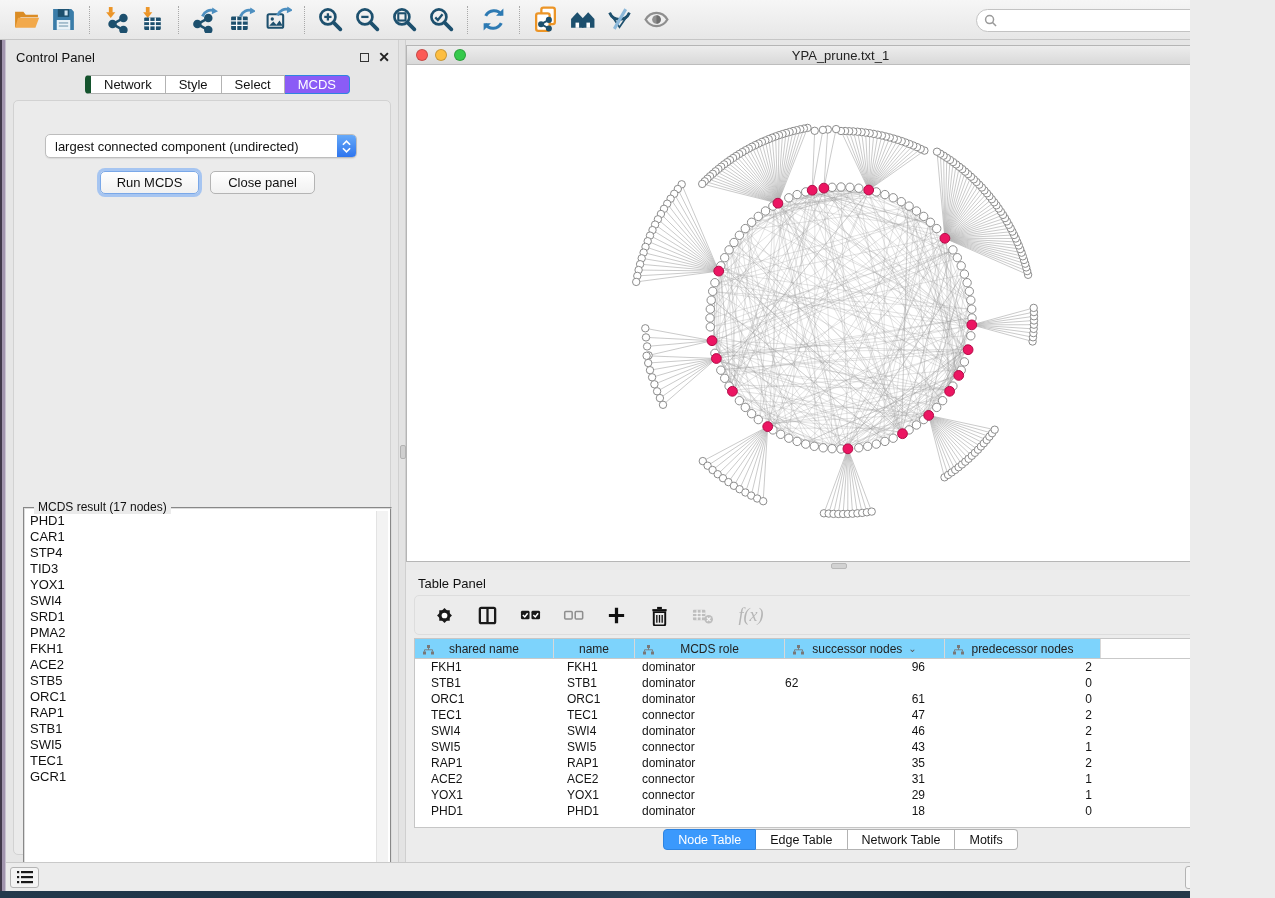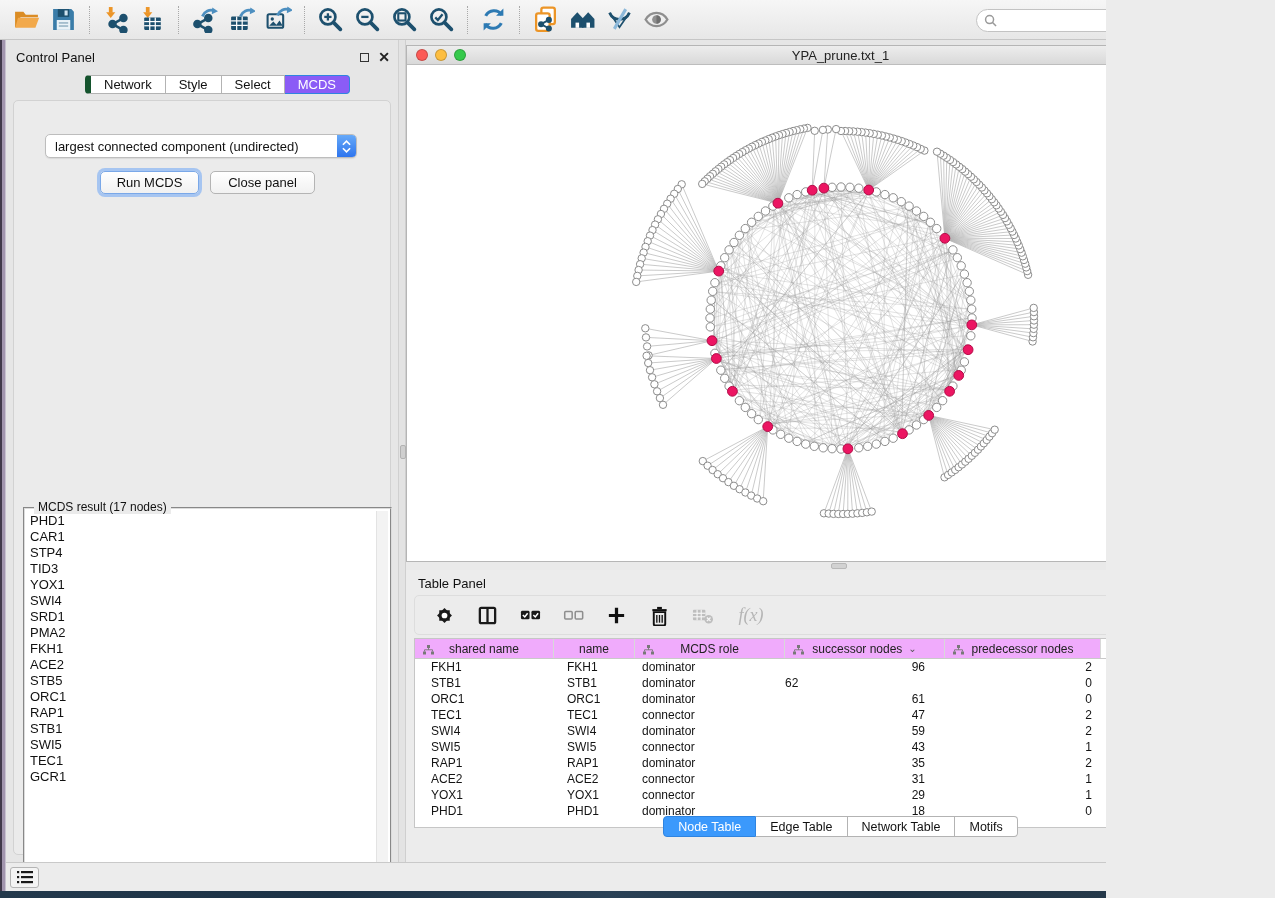--- a/index.html
+++ b/index.html
@@ -1,18 +1,18 @@
 <!DOCTYPE html>
 <html><head>
 <meta charset="utf-8">
 <style>
   * { margin:0; padding:0; box-sizing:border-box; }
   html,body { width:1275px; height:898px; }
   body { font-family:"Liberation Sans", sans-serif; background:#ececec; overflow:hidden; }
-  .screen { position:relative; width:1106px; height:898px; background:#e8e8e8; overflow:hidden; }
+  .screen { position:relative; width:1190px; height:898px; background:#e8e8e8; overflow:hidden; }
 
   
   .desktop-bottom { position:absolute; left:0; bottom:0; width:100%; height:7px;
     background:linear-gradient(90deg,#23394c,#1c3246 30%,#2a4156 55%,#1e3345 80%,#25394a); z-index:60; }
   .desktop-left { position:absolute; left:0; top:40px; width:6px; height:852px;
     background:linear-gradient(90deg,#41394a 0 2px,#a295ae 2px 5px,#c9c2d1 5px 6px); z-index:55; }
 
   
   .toolbar { position:absolute; left:0; top:0; width:1275px; height:40px;
     background:linear-gradient(#f6f6f6,#e7e7e7); border-bottom:1px solid #c6c6c6;
@@ -89,32 +89,32 @@
   
   .table-panel { position:absolute; left:0; top:530px; width:869px; height:292px; background:#ececec; }
   .tp-titlerow { position:absolute; left:12px; right:10px; top:5px; height:16px; display:flex; align-items:center; }
   .tp-toolbar { position:absolute; left:8px; right:8px; top:25px; height:40px; background:#ececec;
     border:1px solid #ddd; border-radius:5px; display:flex; align-items:center; gap:21px; padding-left:18px; }
   .tp-toolbar .ticon { width:22px; height:22px; display:flex; align-items:center; justify-content:center; }
   .ticon svg { width:21px; height:21px; }
   .ticon.fx { font-family:"Liberation Serif", serif; font-style:italic; font-size:18px; color:#b5b5b5; width:34px; }
 
   .node-table { position:absolute; left:8px; right:8px; top:68px; bottom:34px; background:#fff; border:1px solid #c6c6c6; overflow:hidden; }
-  .nt-header { display:flex; height:20px; background:#f0abfc; border-bottom:1px solid #c9c9c9; }
+  .nt-header { display:flex; height:20px; background:#7dd3fc; border-bottom:1px solid #c9c9c9; }
   .nt-hcell { position:relative; border-right:1px solid #d8d8d8; display:flex; align-items:center; justify-content:center;
     font-size:12px; color:#222; flex:none; }
   .nt-hcell .hicon { position:absolute; left:8px; top:5px; }
   .nt-hcell .sort { margin-left:6px; color:#555; font-size:10px; }
   .nt-hfill { flex:1; background:#fff; border-bottom:none; }
   .nt-row { display:flex; height:16px; }
   .nt-cell { flex:none; font-size:12px; color:#141414; line-height:16px; white-space:nowrap; overflow:hidden; }
   .nt-scroll { position:absolute; right:0; top:20px; bottom:0; width:13px; background:#f4f4f4; border-left:1px solid #e2e2e2; }
   .nt-thumb { position:absolute; left:2px; top:3px; width:8px; height:82px; background:#c3c3c3; border-radius:5px; }
 
-  .tp-tabs { position:absolute; left:0; right:0; bottom:24px; height:22px; display:flex; justify-content:center;text-align:right; }
+  .tp-tabs { position:absolute; left:0; right:0; bottom:11px; height:22px; display:flex; justify-content:center;text-align:right; }
   .tp-tab { height:21px; padding:0 14px; background:#fff; border:1px solid #b3b3b3; border-left:none;
     font-size:12.5px; color:#111; display:flex; align-items:center; }
   .tp-tab:first-child { border-left:1px solid #b3b3b3; border-radius:4px 0 0 4px; }
   .tp-tab:last-child { border-radius:0 4px 4px 0; }
   .tp-tab.active { background:#3b99fc; border-color:#2f84e0; color:#fff; }
 
   
   .statusbar { position:absolute; left:0; bottom:7px; width:1275px; height:29px; background:#ececec; border-top:1px solid #c9c9c9; }
   .sb-left-btn { position:absolute; left:10px; top:4px; width:29px; height:21px; background:#f4f4f4;
     border:1px solid #b4b4b4; border-radius:3px; display:flex; align-items:center; justify-content:center; }
@@ -1333,21 +1333,21 @@
               <div class="nt-cell" style="width: 139px; text-align: left; padding-left: 16px;">TEC1</div>
               <div class="nt-cell" style="width: 81px; text-align: left; padding-left: 13px;">TEC1</div>
               <div class="nt-cell" style="width: 150px; text-align: left; padding-left: 7px;">connector</div>
               <div class="nt-cell" style="width: 160px; text-align: right; padding-right: 20px;">47</div>
               <div class="nt-cell" style="width: 156px; text-align: right; padding-right: 9px;">2</div>
             </div>
             <div class="nt-row">
               <div class="nt-cell" style="width: 139px; text-align: left; padding-left: 16px;">SWI4</div>
               <div class="nt-cell" style="width: 81px; text-align: left; padding-left: 13px;">SWI4</div>
               <div class="nt-cell" style="width: 150px; text-align: left; padding-left: 7px;">dominator</div>
-              <div class="nt-cell" style="width: 160px; text-align: right; padding-right: 20px;">59</div>
+              <div class="nt-cell" style="width: 160px; text-align: right; padding-right: 20px;">46</div>
               <div class="nt-cell" style="width: 156px; text-align: right; padding-right: 9px;">2</div>
             </div>
             <div class="nt-row">
               <div class="nt-cell" style="width: 139px; text-align: left; padding-left: 16px;">SWI5</div>
               <div class="nt-cell" style="width: 81px; text-align: left; padding-left: 13px;">SWI5</div>
               <div class="nt-cell" style="width: 150px; text-align: left; padding-left: 7px;">connector</div>
               <div class="nt-cell" style="width: 160px; text-align: right; padding-right: 20px;">43</div>
               <div class="nt-cell" style="width: 156px; text-align: right; padding-right: 9px;">1</div>
             </div>
             <div class="nt-row">

